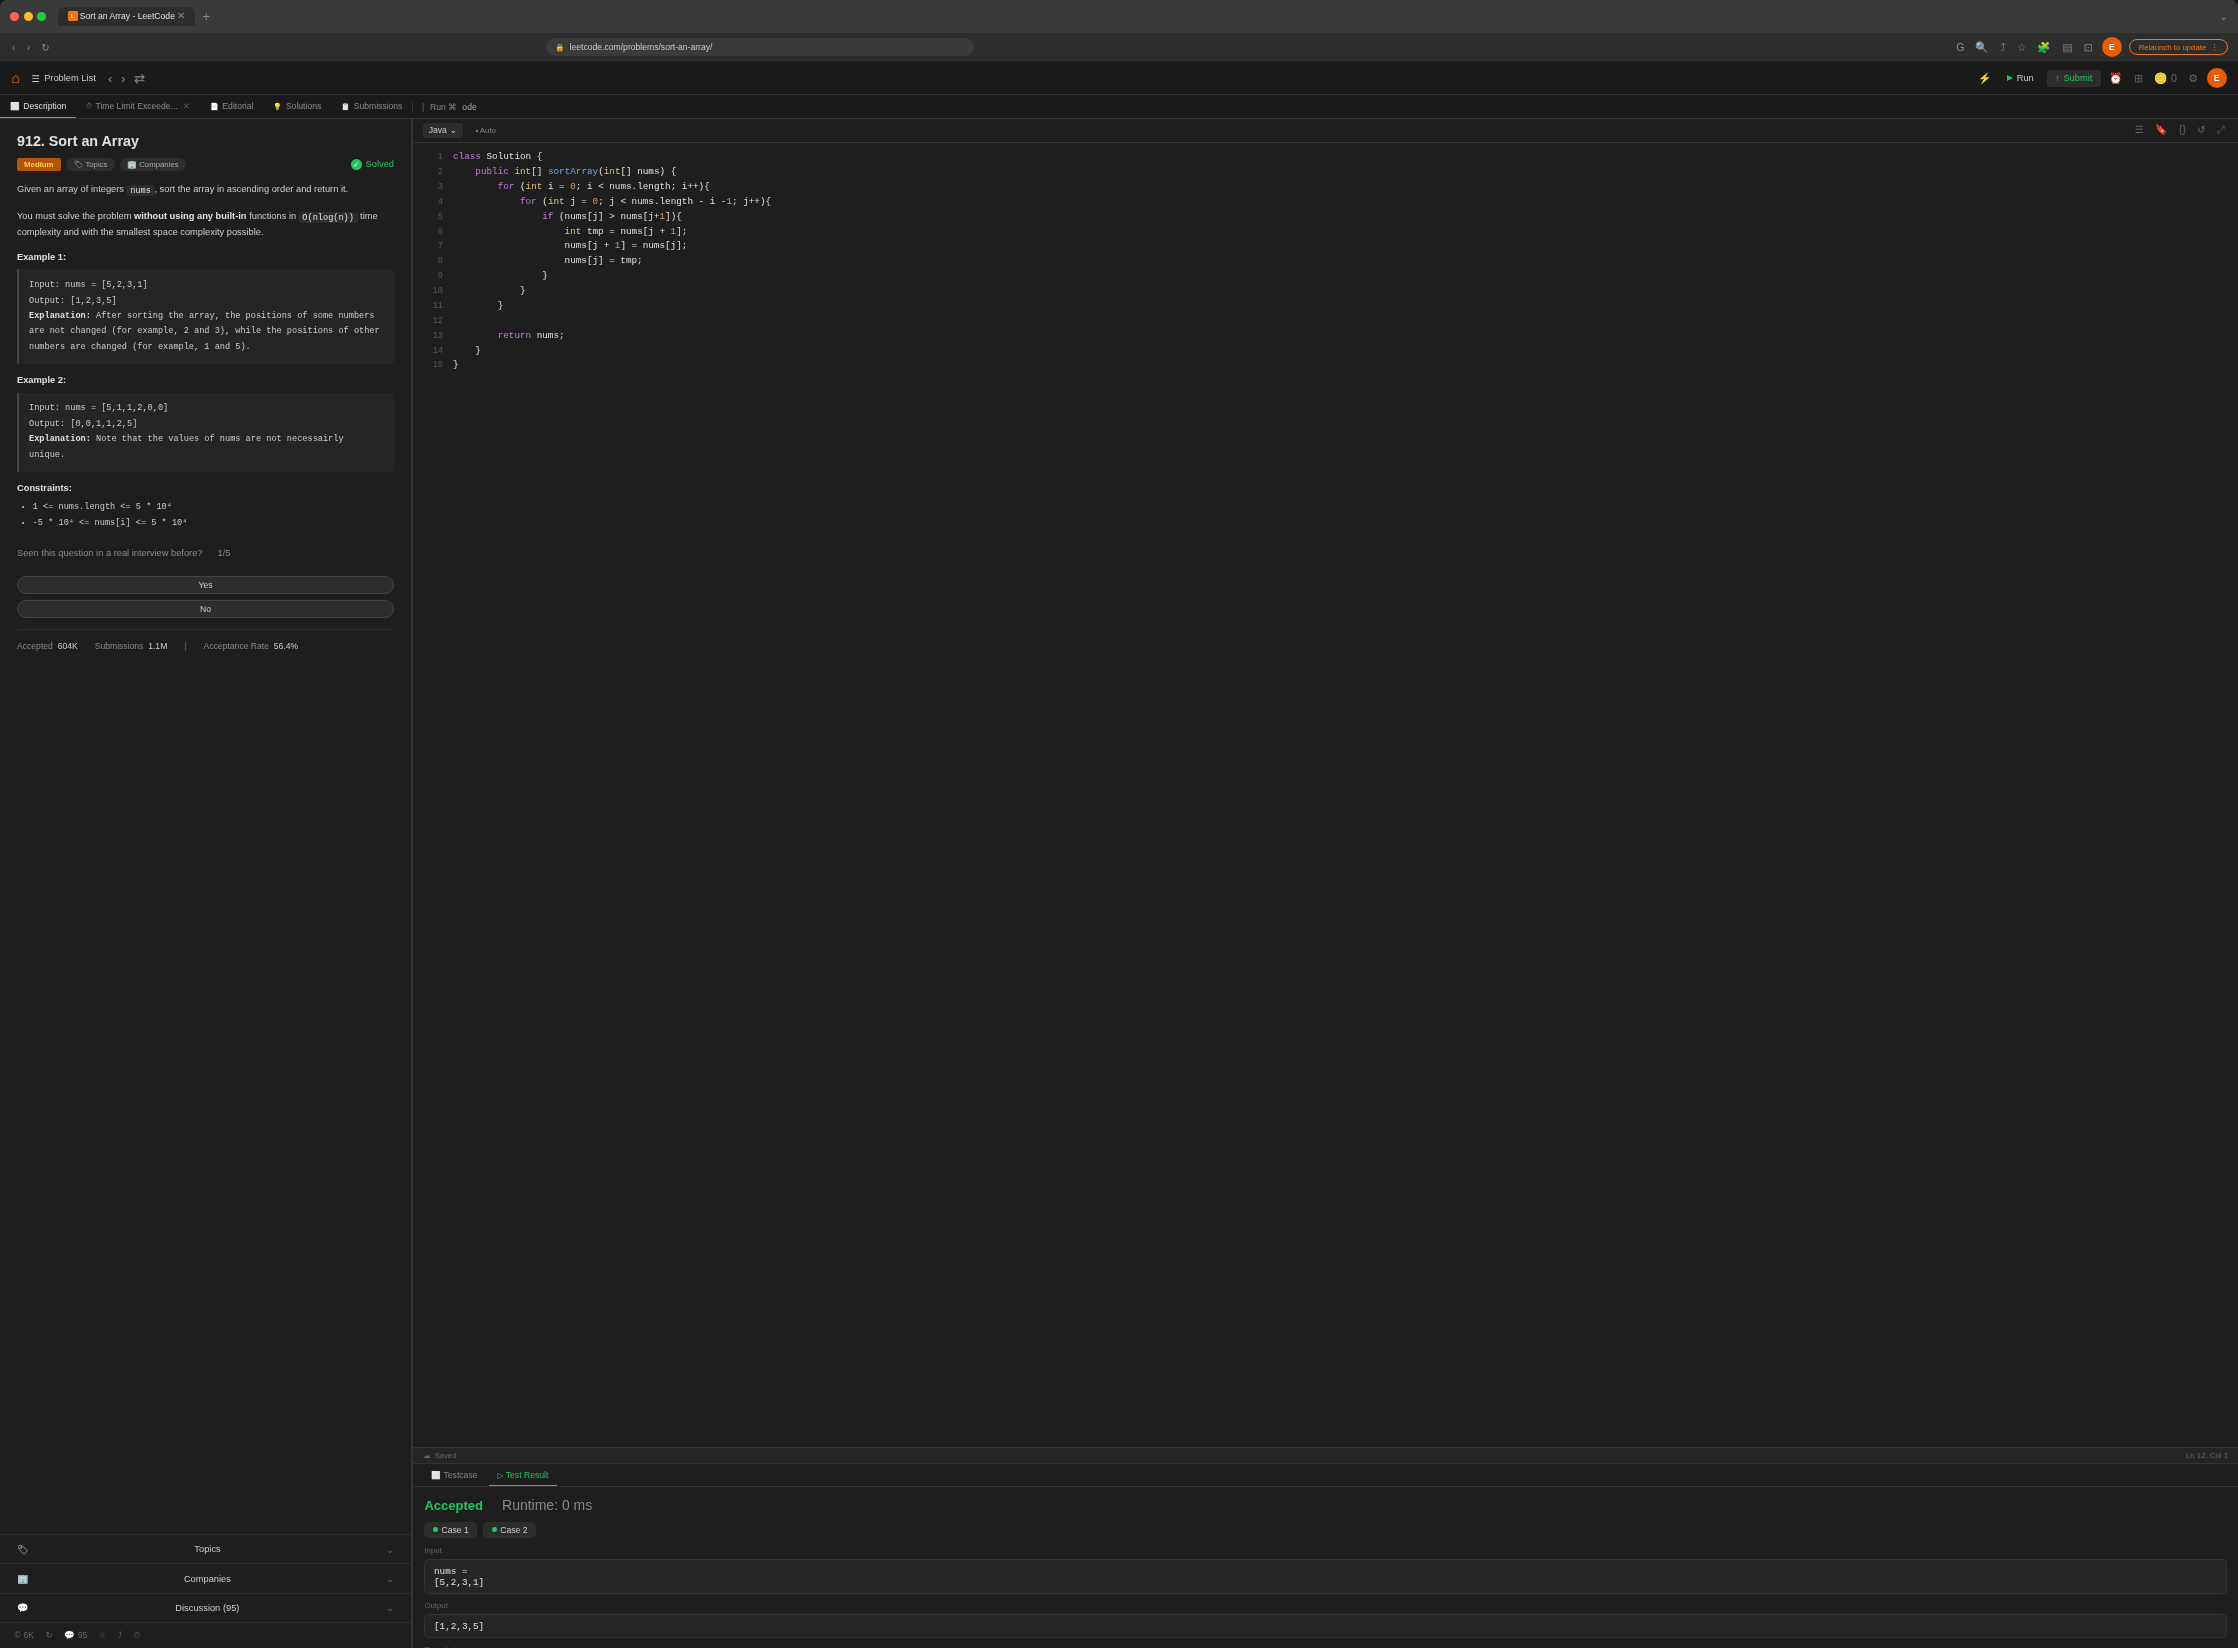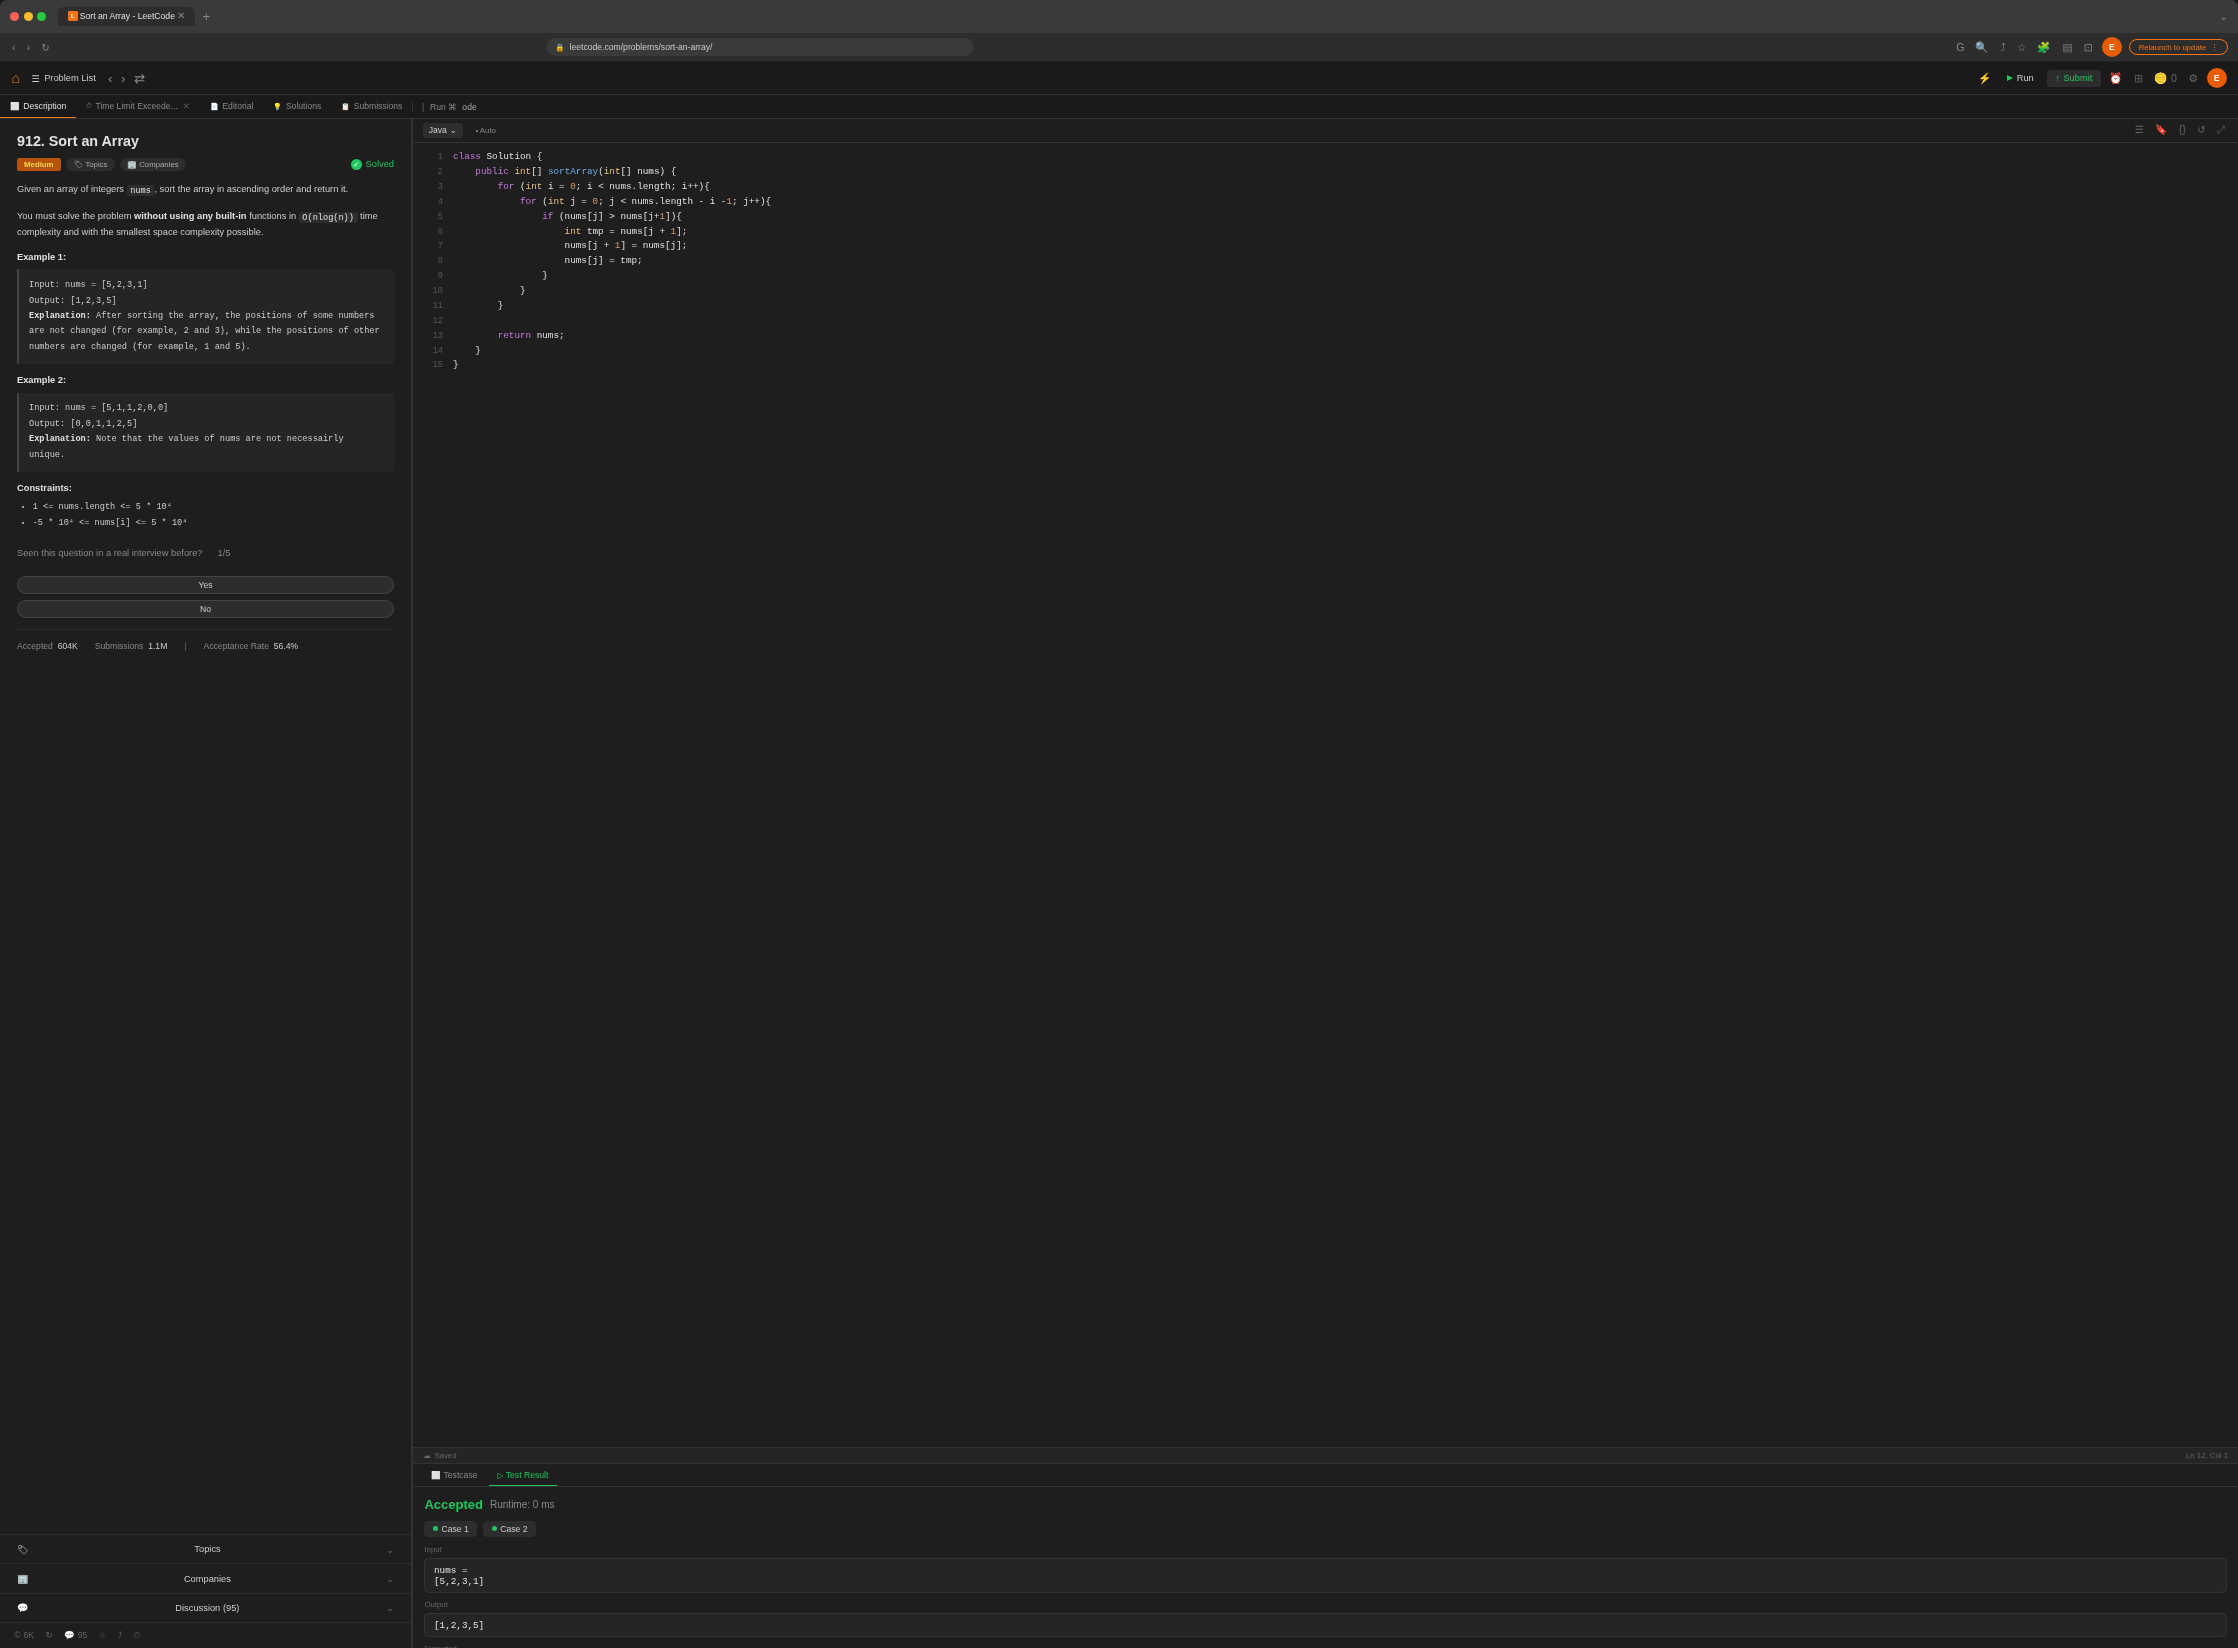--- a/index.html
+++ b/index.html
@@ -642,22 +642,23 @@
       margin-bottom: 8.6px;
     }
 
     .accepted-text {
       font-size: 13px;
       font-weight: 600;
       color: #22c55e;
     }
 
     .runtime-text {
-      font-size: 10px;
-      color: #888;
+      font-size: 14px;
+      color: #888;
+      margin-left: 12px;
     }
 
     .case-tabs {
       display: flex;
       gap: 5.7px;
       margin-bottom: 8.6px;
     }
 
     .case-tab {
       display: flex;

